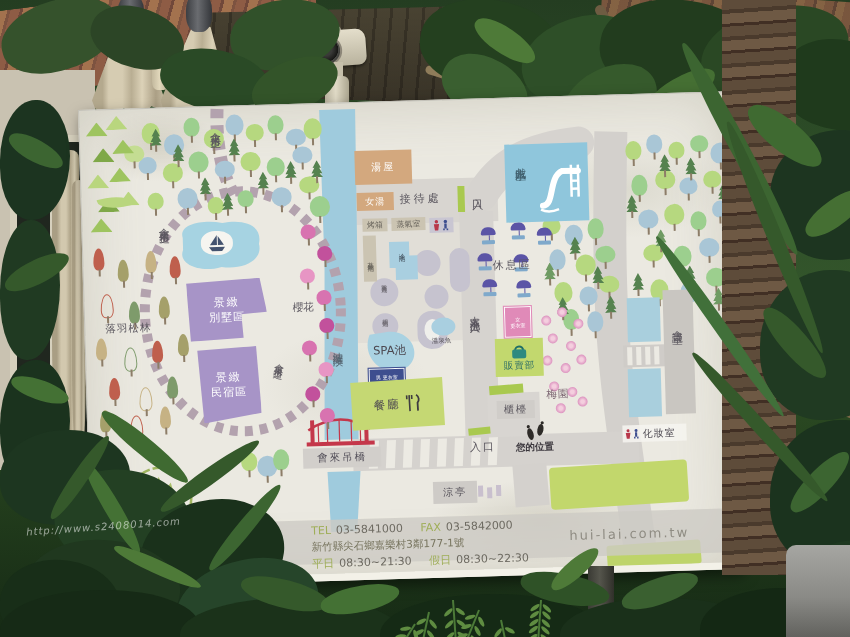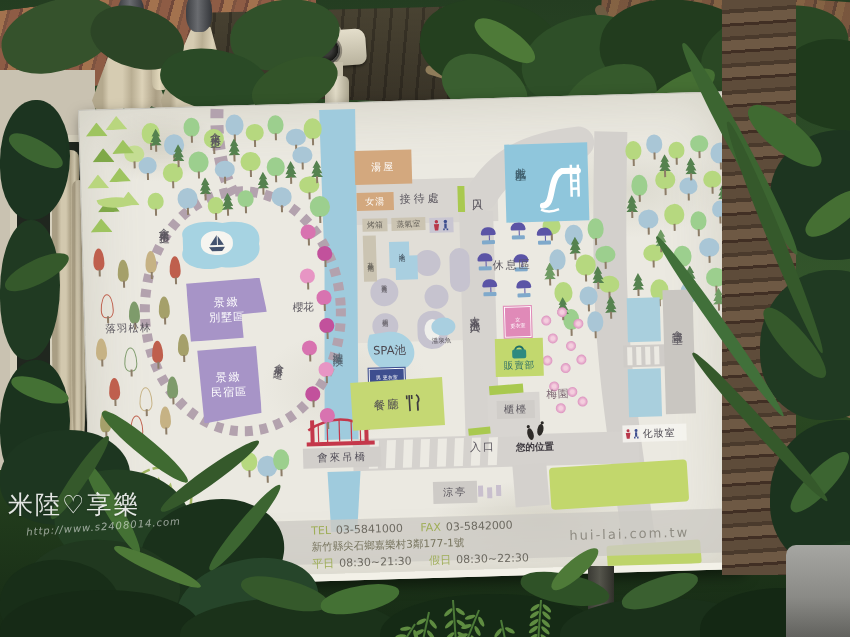--- a/index.html
+++ b/index.html
@@ -633,15 +633,14 @@
         <div class="fr-leaf" style="left: 2px; top: 13px; width: 11px; height: 4px; transform: rotate(40deg);"></div>
         <div class="fr-leaf" style="left: -10px; top: 20.5px; width: 11px; height: 4px; transform: rotate(-40deg);"></div>
         <div class="fr-leaf" style="left: 2px; top: 20.5px; width: 11px; height: 4px; transform: rotate(40deg);"></div>
         <div class="fr-leaf" style="left: -10px; top: 28px; width: 11px; height: 4px; transform: rotate(-40deg);"></div>
         <div class="fr-leaf" style="left: 2px; top: 28px; width: 11px; height: 4px; transform: rotate(40deg);"></div>
         <div class="fr-leaf" style="left: -10px; top: 35.5px; width: 11px; height: 4px; transform: rotate(-40deg);"></div>
         <div class="fr-leaf" style="left: 2px; top: 35.5px; width: 11px; height: 4px; transform: rotate(40deg);"></div>
       </div>
     </div>
   <div class="abs gray-blob"></div>
-  <div class="abs watermark">米陸♡享樂</div>
   <div class="abs watermark-url">http://www.s2408014.com</div>
 </div>
 
 </body></html>

